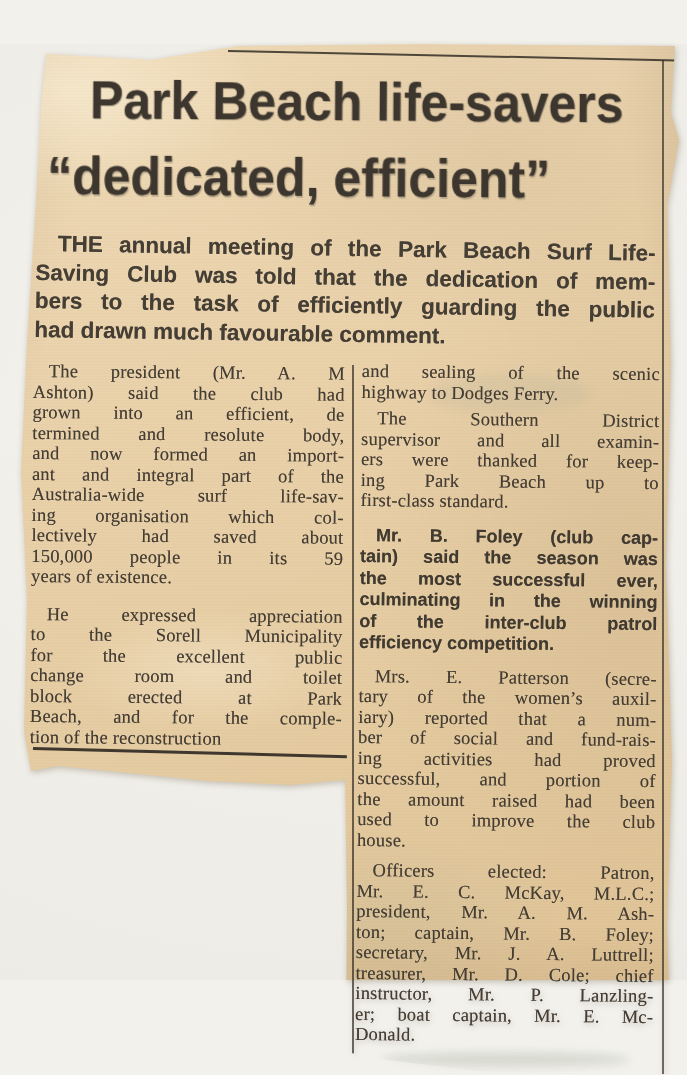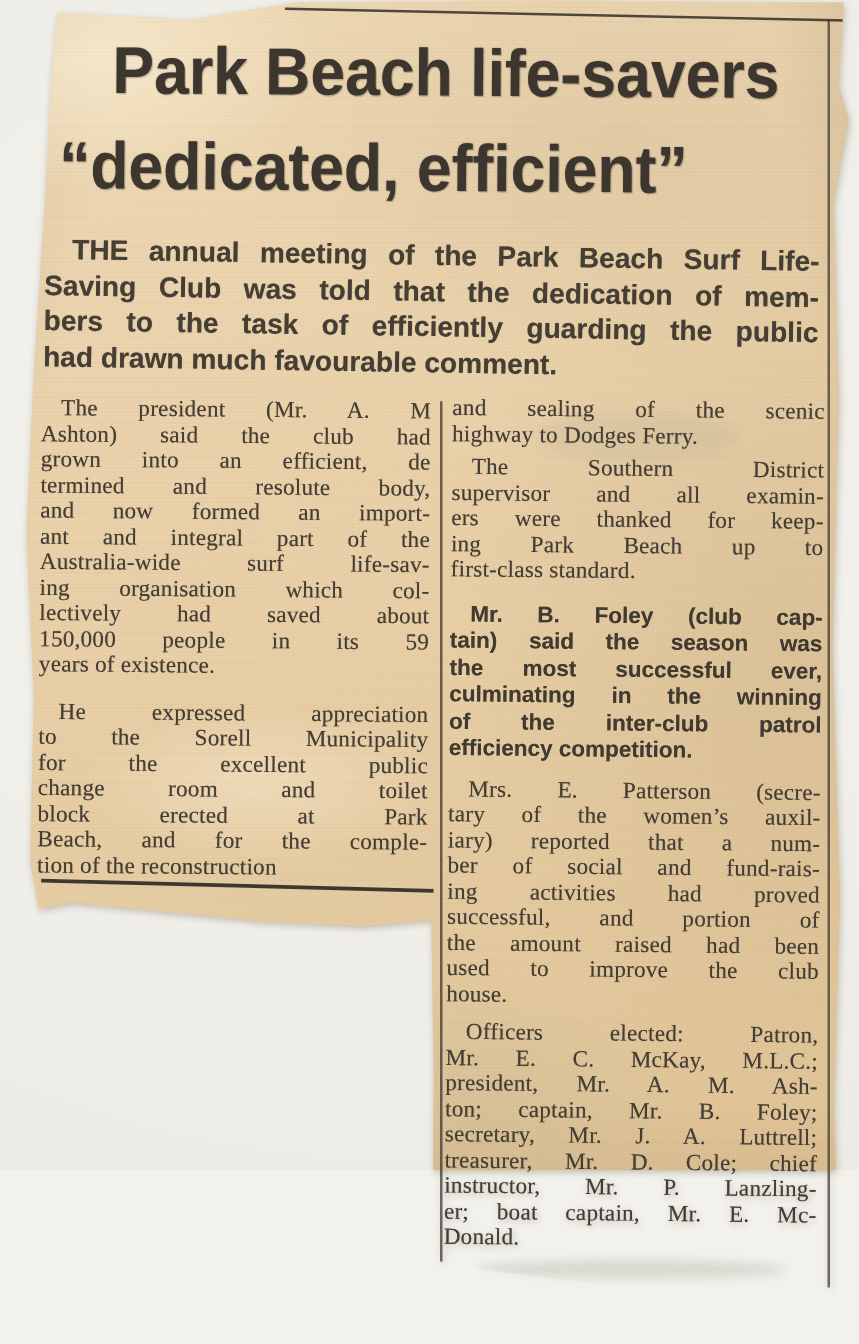--- a/index.html
+++ b/index.html
@@ -1,18 +1,18 @@
 <!DOCTYPE html>
 <html><head>
 <meta charset="utf-8">
 <style>
   html,body{margin:0;padding:0;}
   body{width:687px;height:1075px;overflow:hidden;background:#f2f1ec;}
   .stage{position:relative;width:687px;height:936px;
-    background:radial-gradient(ellipse 900px 700px at 50% 40%, #f4f3ef 0%, #eceae4 100%);}
+    background:radial-gradient(ellipse 900px 700px at 50% 40%, #f4f3ef 0%, #eceae4 100%);margin-top:44px;}
   .clip-wrap{position:absolute;inset:0;filter:drop-shadow(1px 2px 3px rgba(110,95,70,0.35));}
   .clipping{
     position:absolute;inset:0;
     background:linear-gradient(160deg,#eed9b6 0%,#e9d1aa 35%,#e5cba1 65%,#e0c396 100%);
     clip-path:polygon(46px 10px,150px 16px,238px 2px,420px 0px,675px 2px,
       671px 68px,679px 96px,667px 162px,671px 320px,666px 520px,672px 718px,
       667px 884px,671px 1002px,663px 1034px,598px 1031px,478px 1027px,
       388px 1016px,346px 1008px,347px 862px,345px 736px,290px 741px,
       208px 737px,128px 729px,58px 722px,31px 727px,24px 688px,27px 556px,
       21px 428px,27px 298px,36px 158px,41px 62px);

